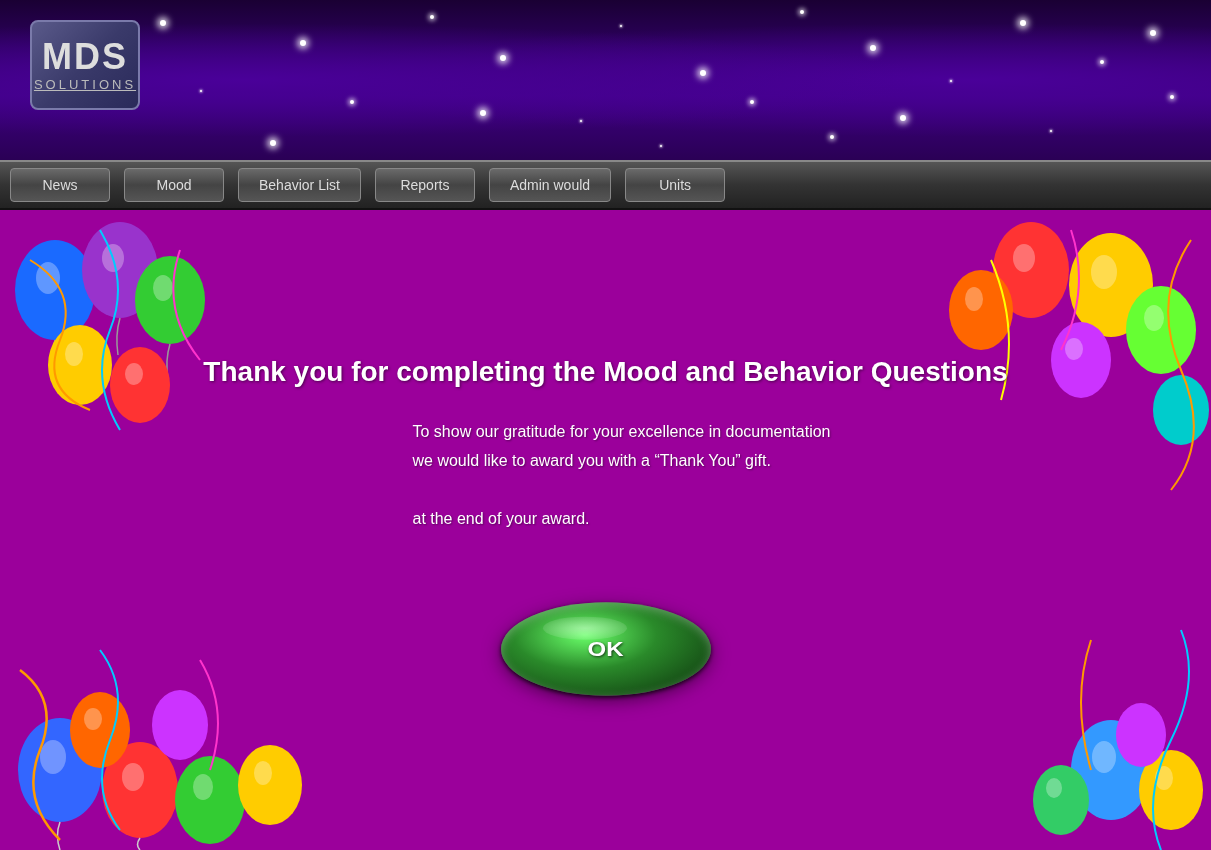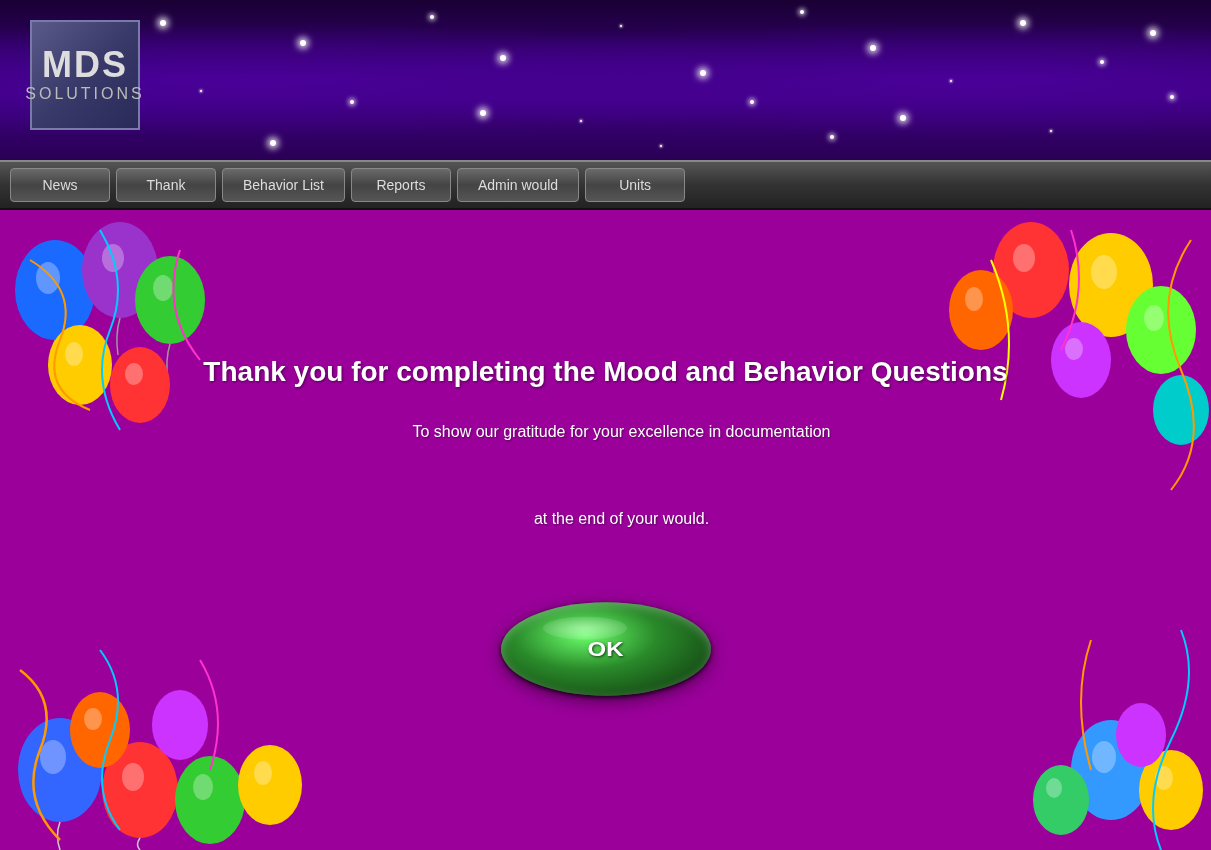--- a/index.html
+++ b/index.html
@@ -18,41 +18,42 @@
       position: absolute;
       top: 0; left: 0; right: 0; bottom: 0;
       background: radial-gradient(ellipse at 20% 50%, #4a0099 0%, transparent 50%),
                   radial-gradient(ellipse at 80% 50%, #4a0099 0%, transparent 50%);
     }
     .logo-box {
       position: absolute;
       top: 20px;
       left: 30px;
       width: 110px;
-      height: 110px;
+      height: 90px;
       background: linear-gradient(135deg, #5a5a8a 0%, #3a3a6a 50%, #2a2a5a 100%);
       border: 2px solid #7a7aaa;
-      border-radius: 0;
+      border-radius: 8px;
       display: flex;
       flex-direction: column;
       align-items: center;
       justify-content: center;
     }
     .logo-mds {
       font-size: 36px;
       font-weight: bold;
       color: #ddd;
       letter-spacing: 2px;
       line-height: 1;
     }
     .logo-solutions {
-      font-size: 16px;
+      font-size: 13px;
       color: #bbb;
       letter-spacing: 3px;
       margin-top: 2px;
+      text-decoration: underline;
     }
     
     .star {
       position: absolute;
       background: white;
       border-radius: 50%;
       animation: twinkle 2s infinite alternate;
     }
     @keyframes twinkle {
       0% { opacity: 0.3; transform: scale(0.8); }
@@ -72,21 +73,21 @@
     }
 
     
     #navbar {
       width: 1211px;
       height: 50px;
       background: linear-gradient(180deg, #555 0%, #333 50%, #222 100%);
       display: flex;
       align-items: center;
       padding: 0 10px;
-      gap: 6px;
+      gap: 14px;
       border-top: 2px solid #888;
       border-bottom: 2px solid #111;
     }
     .nav-btn {
       padding: 8px 20px;
       background: linear-gradient(180deg, #6a6a6a 0%, #444 50%, #555 100%);
       border: 1px solid #888;
       border-radius: 4px;
       color: #ddd;
       font-size: 14px;
@@ -119,21 +120,21 @@
       font-weight: bold;
       color: white;
       text-align: center;
       margin-bottom: 30px;
       text-shadow: 1px 1px 3px rgba(0,0,0,0.5);
     }
 
     .thank-you-body {
       font-size: 16px;
       color: white;
-      text-align: center;
+      text-align: left;
       line-height: 1.8;
       margin-bottom: 60px;
       text-shadow: 1px 1px 2px rgba(0,0,0,0.4);
       margin-left: 32px;
     }
 
     
     .ok-btn {
       width: 210px;
       height: 110px;
@@ -223,21 +224,21 @@
   <div class="star star-medium" style="top:135px;left:830px;animation-delay:0.7s"></div>
 
   <div class="logo-box">
     <span class="logo-mds">MDS</span>
     <span class="logo-solutions">SOLUTIONS</span>
   </div>
 </div>
 
 <div id="navbar">
   <button class="nav-btn">News</button>
-  <button class="nav-btn">Thank</button>
+  <button class="nav-btn">Mood</button>
   <button class="nav-btn">Behavior List</button>
   <button class="nav-btn">Reports</button>
   <button class="nav-btn">Admin would</button>
   <button class="nav-btn">Units</button>
 </div>
 
 <div id="main">
 
   <div class="balloons-tl">
     <svg width="220" height="320" viewBox="0 0 220 320">
@@ -328,20 +329,20 @@
 
       <path d="M170 50 Q190 100 160 160 Q130 220 150 270" stroke="#00ccff" stroke-width="2" fill="none"></path>
       <path d="M80 60 Q60 120 80 190" stroke="#ff9900" stroke-width="2" fill="none"></path>
     </svg>
   </div>
 
   <div id="content">
     <div class="thank-you-title">Thank you for completing the Mood and Behavior Questions</div>
     <div class="thank-you-body">
       <span>To show our gratitude for your excellence in documentation</span><br>
+      <span>we would like to award you with a “Thank You” gift.</span><br>
       <br>
-      <br>
-      <span>at the end of your would.</span>
+      <span>at the end of your award.</span>
     </div>
     <button class="ok-btn">OK</button>
   </div>
 
 </div>
 
 </body></html>

